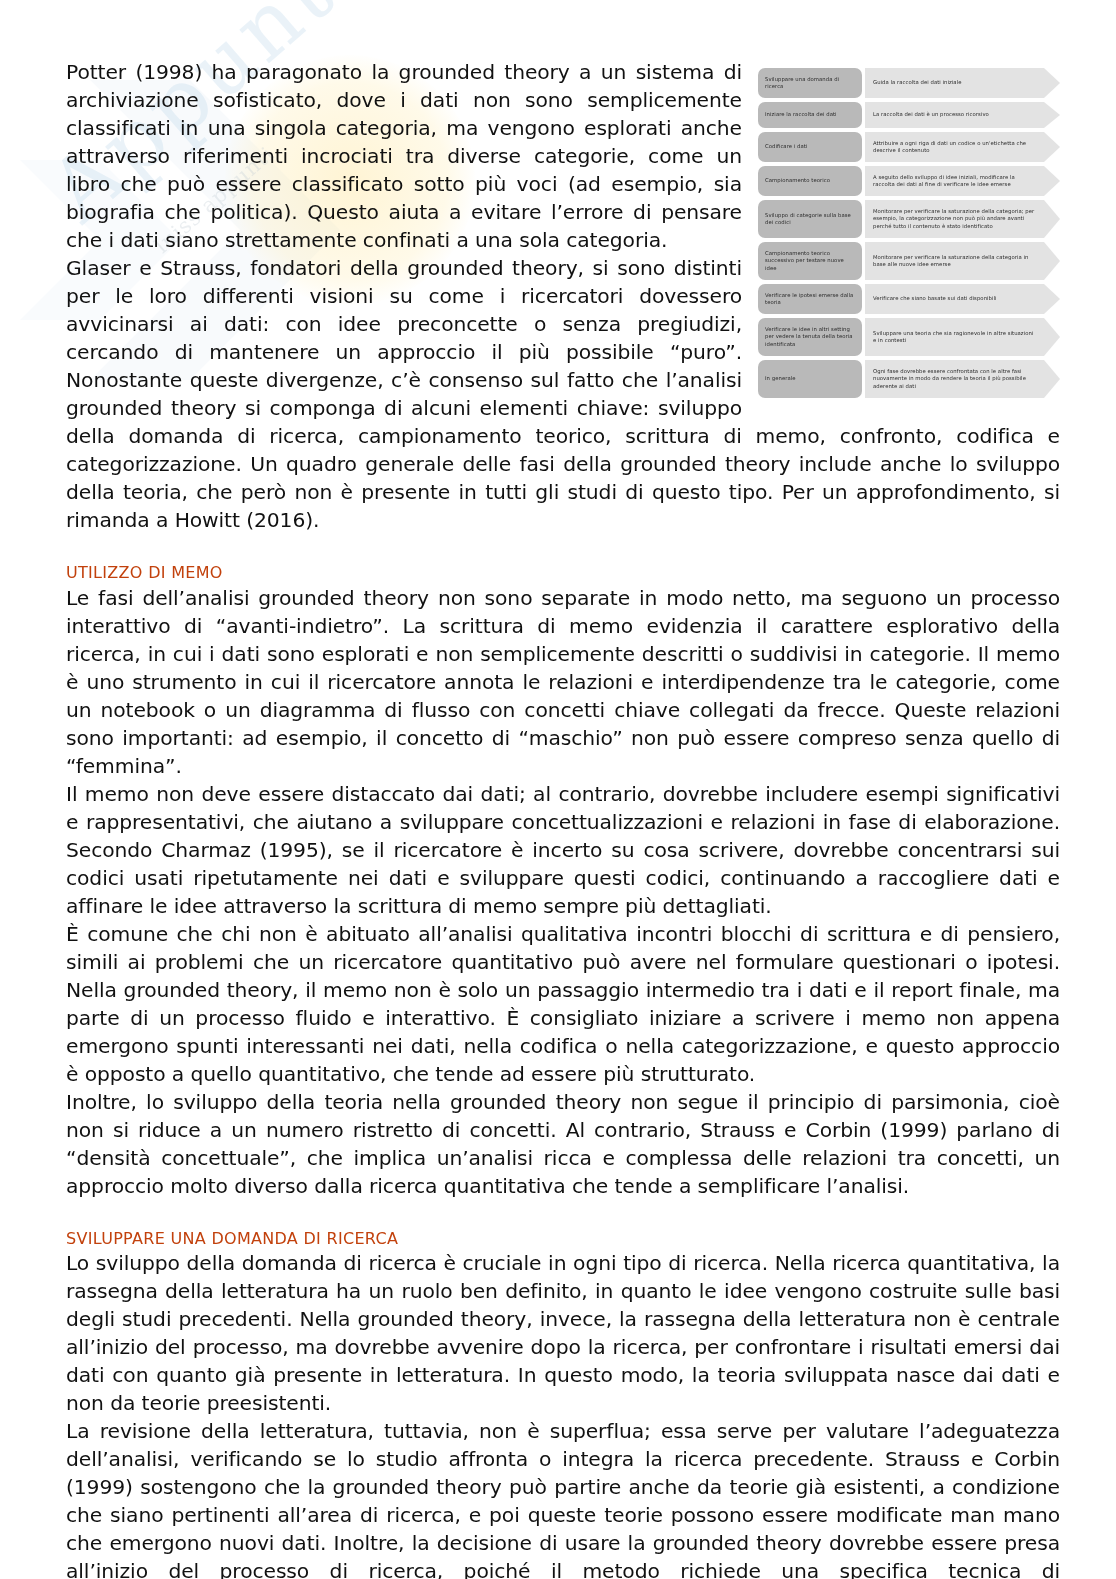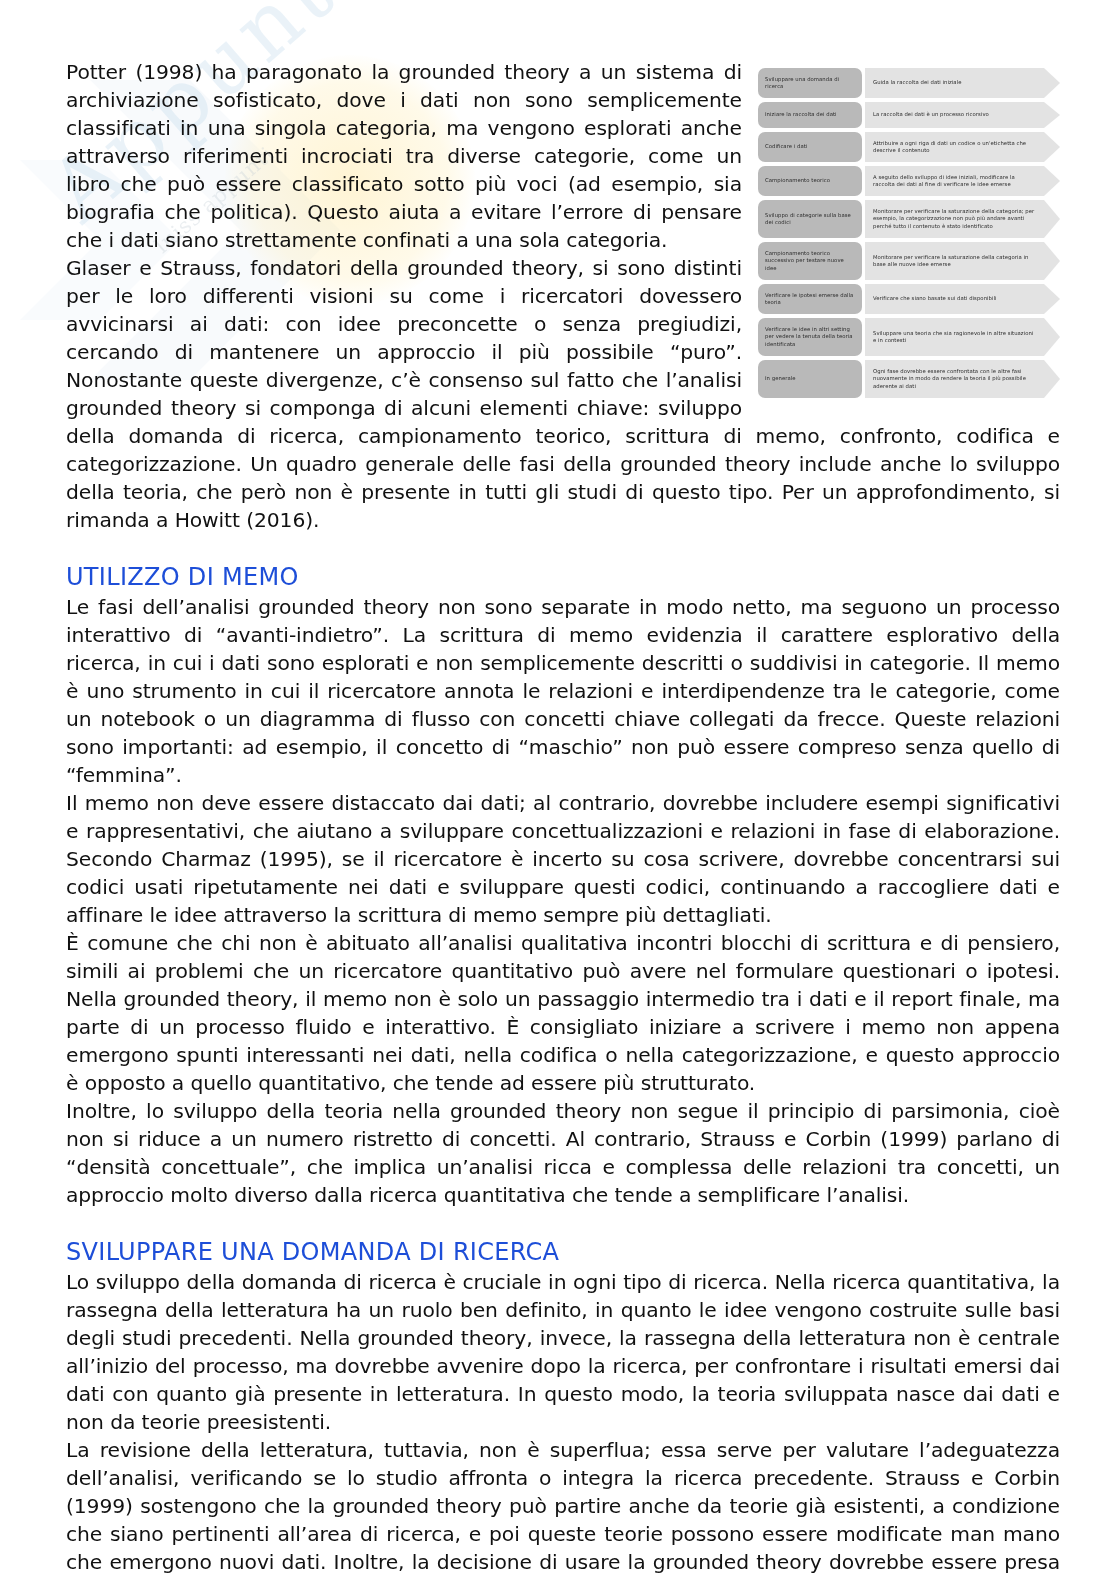--- a/index.html
+++ b/index.html
@@ -85,23 +85,23 @@
     margin: 0 0 1px 0;
     font-family: "DejaVu Sans", sans-serif;
     font-size: 20.5px;
     font-weight: bold;
     color: #2eb3e6;
     letter-spacing: 0.2px;
     line-height: 1.16;
   }
   h2.section-title {
     font-weight: normal;
-    font-size: 24px;
+    font-size: 16px;
     letter-spacing: 0.3px;
-    color: #1d4ed8;
+    color: #c2410c;
   }
 
   p.body {
     margin: 0;
     font-size: 20.3px;
     line-height: 28px;
     text-align: justify;
     text-justify: inter-word;
     color: #111111;
     letter-spacing: -0.1px;

